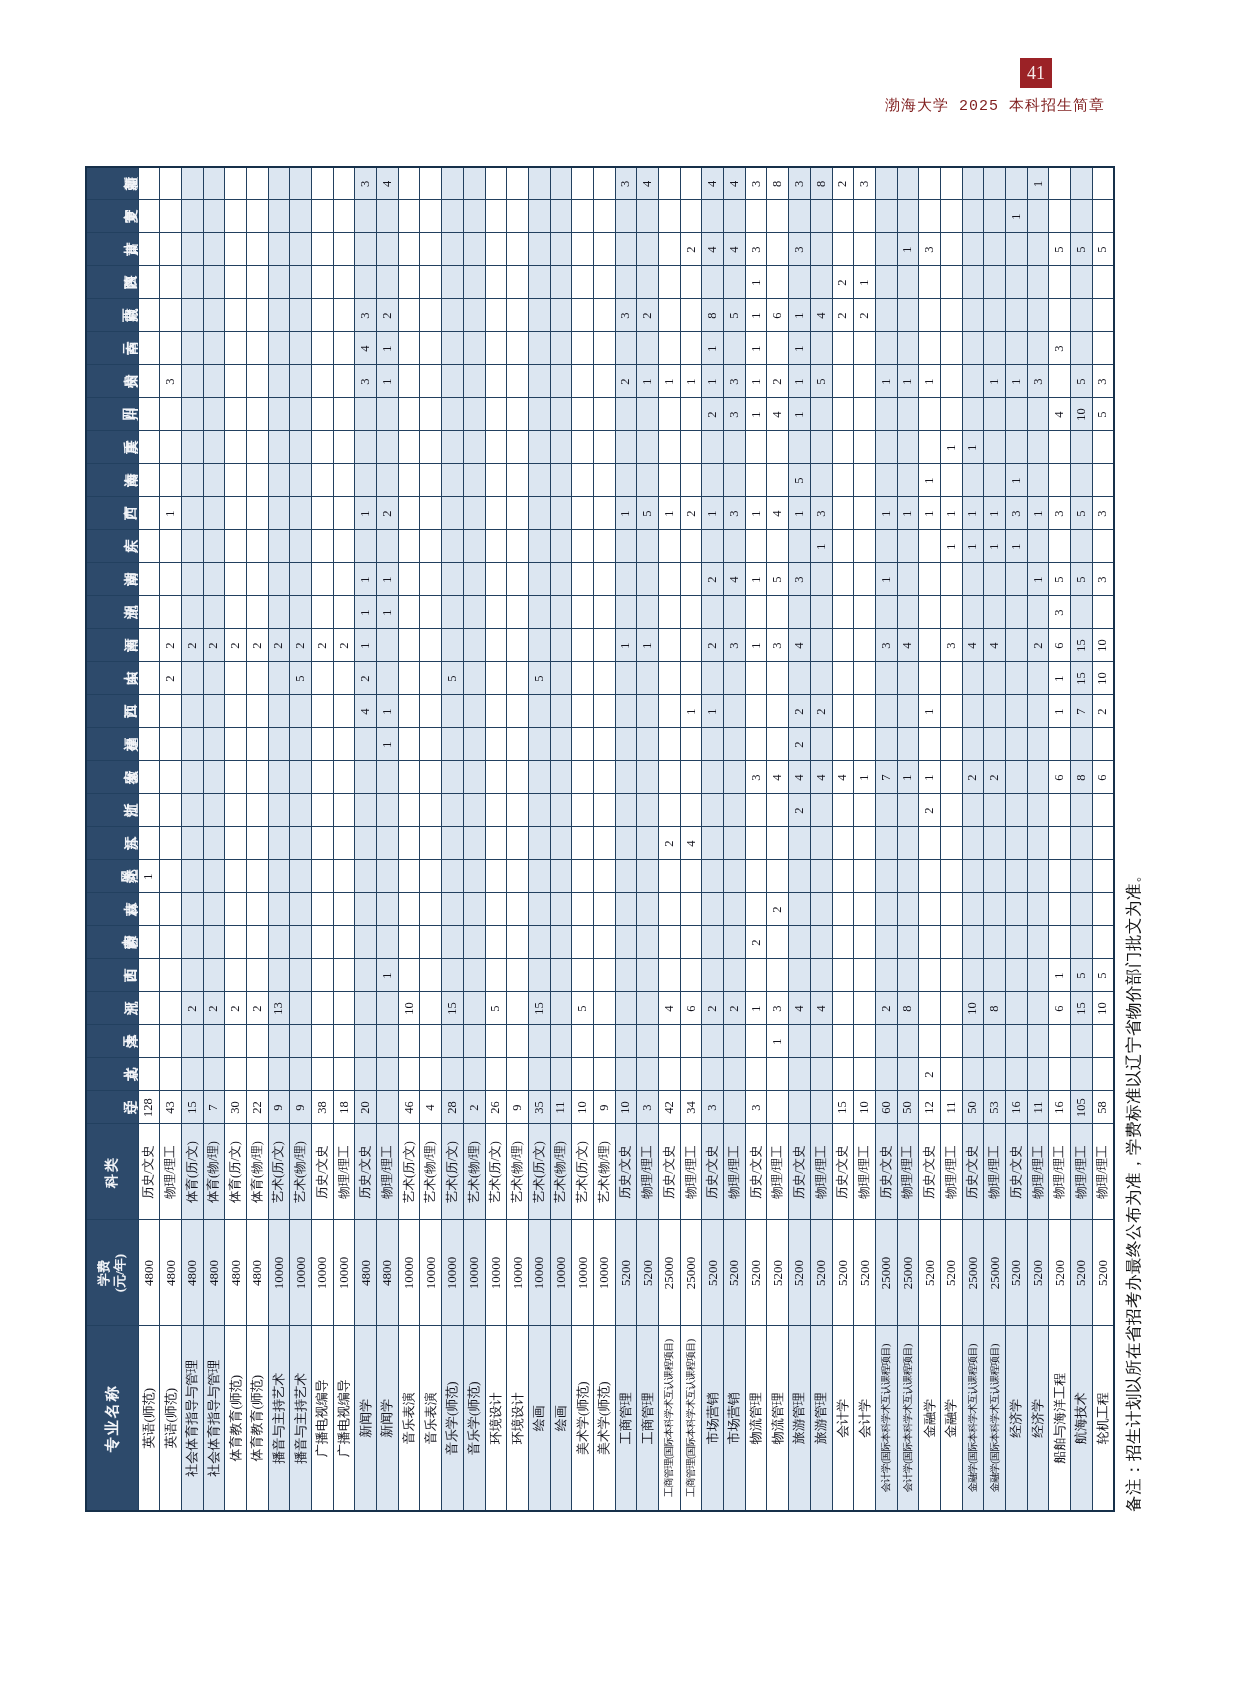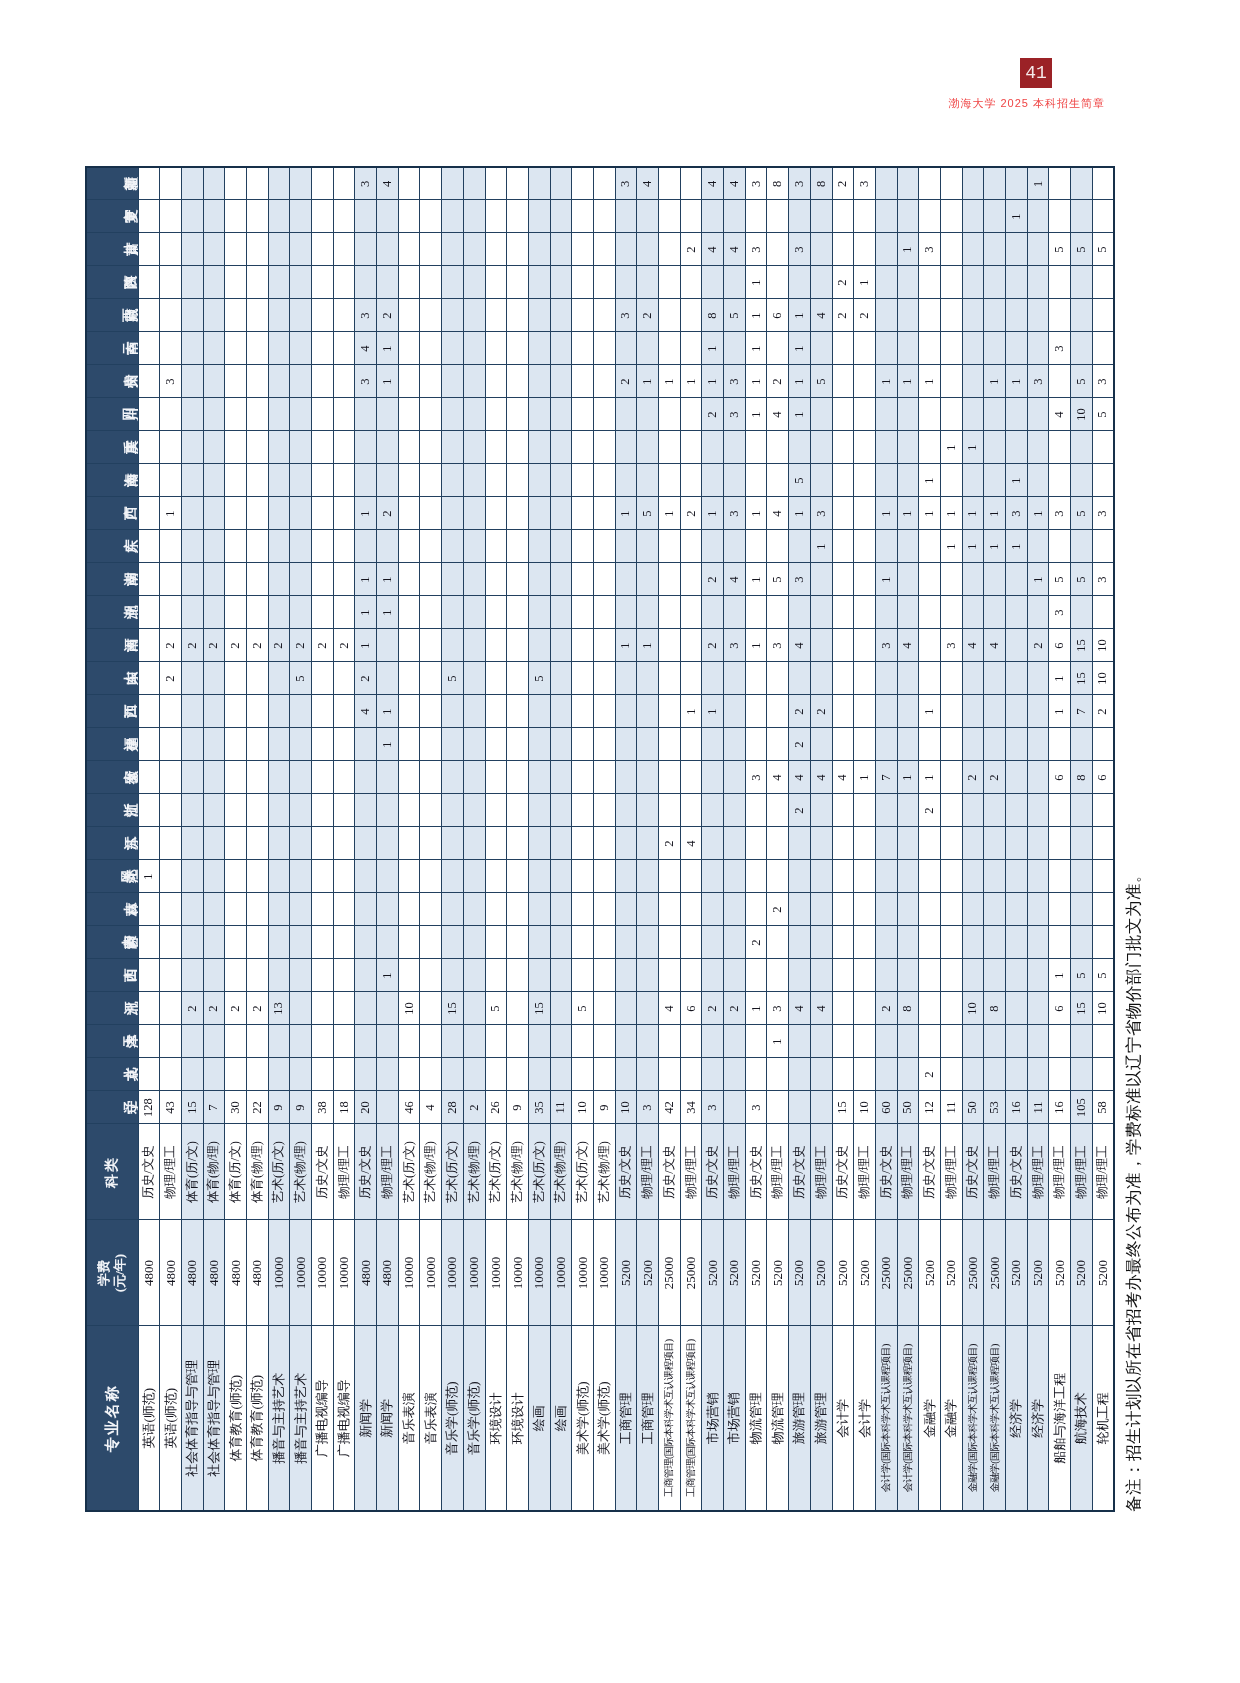--- a/index.html
+++ b/index.html
@@ -1,22 +1,22 @@
 <!DOCTYPE html>
 <html><head>
 <meta charset="utf-8">
 <style>
   html,body{margin:0;padding:0;background:#ffffff;}
   #page{position:relative;width:1240px;height:1683px;background:#ffffff;overflow:hidden;
         font-family:"Liberation Serif","DejaVu Serif",serif;}
   #pageno{position:absolute;left:1020px;top:58px;width:32px;height:30px;background:#9b2226;
           color:#f5e9e9;font-size:18px;display:flex;align-items:center;justify-content:center;
-          font-family:Liberation Mono, monospace;}
-  #brand{position:absolute;left:605px;top:96px;width:500px;text-align:right;color:#ef4444;
-         font-size:11px;letter-spacing:1px;font-family:Liberation Sans, sans-serif;}
+          font-family:Liberation Serif, serif;}
+  #brand{position:absolute;left:605px;top:96px;width:500px;text-align:right;color:#7f1d1d;
+         font-size:15px;letter-spacing:1px;font-family:Liberation Mono, monospace;}
   
   #rotwrap{position:absolute;left:85px;top:1512px;transform:rotate(-90deg);transform-origin:0 0;width:1348px;}
   table.plan{border-collapse:collapse;table-layout:fixed;width:1344px;}
   table.plan td,table.plan th{border:1px solid #22405f;padding:0;overflow:hidden;white-space:nowrap;
       text-align:center;vertical-align:middle;color:#14141e;}
   table.plan{border:2px solid #16304a;}
   tr.hdr{height:52px;}
   tr.hdr th{background:#2d4a6b;color:#f2f4f8;font-weight:600;}
   th.hmajor{font-size:15px;letter-spacing:2px;}
   th.hfee{font-size:13px;line-height:1.25;}

